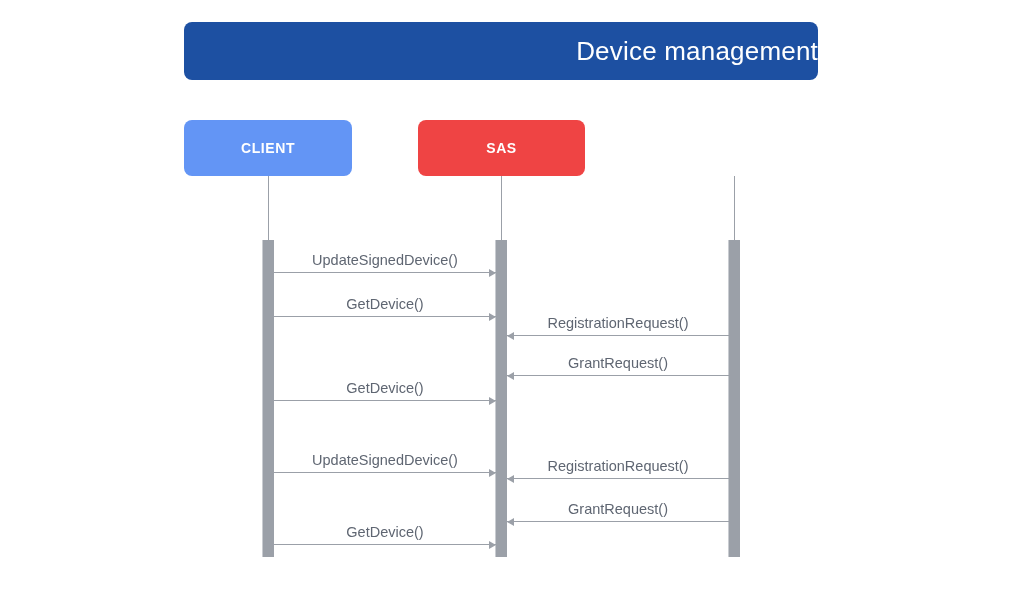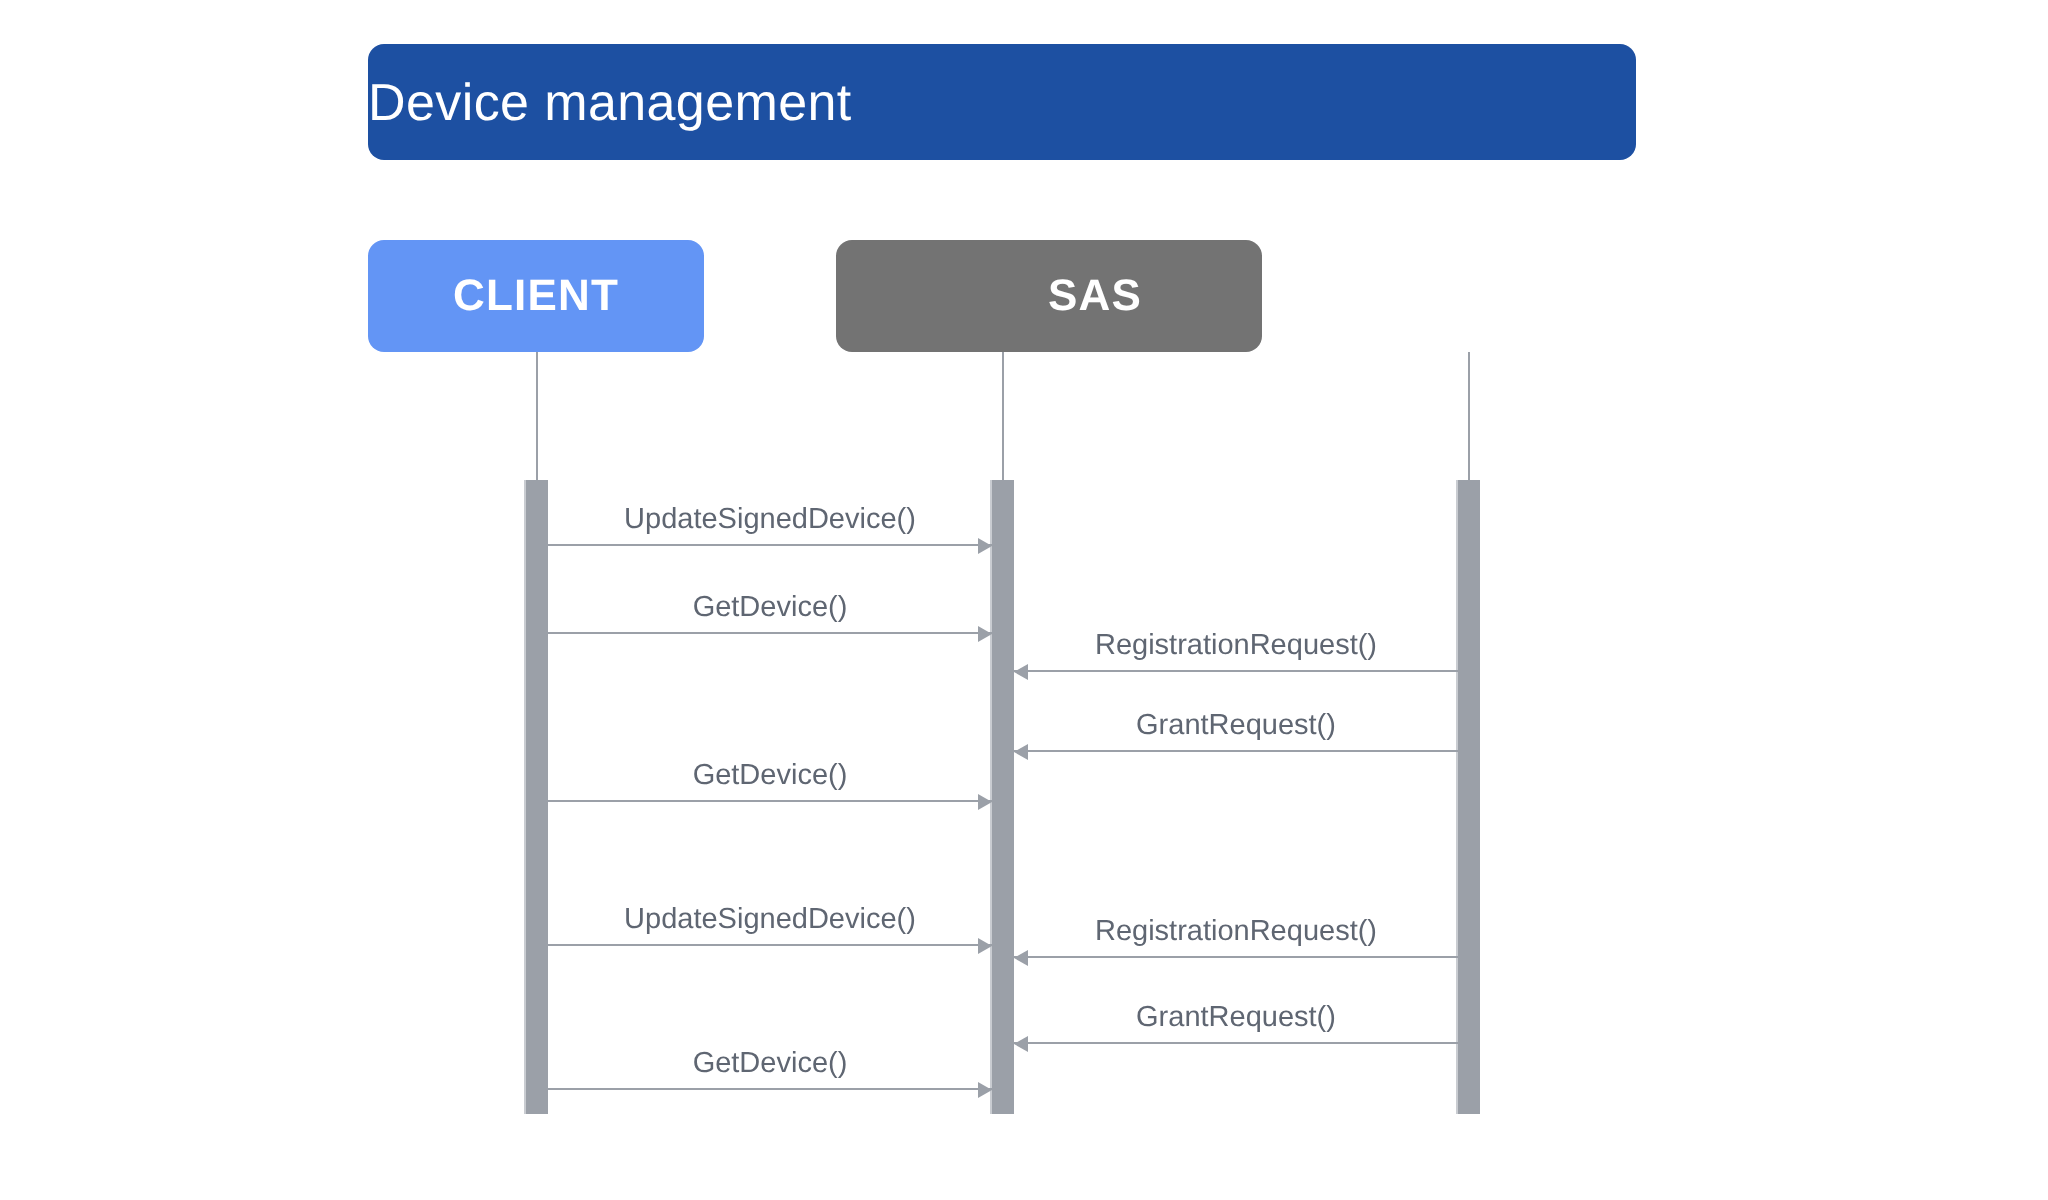--- a/index.html
+++ b/index.html
@@ -24,21 +24,21 @@
   
   .title-banner {
     position: absolute;
     left: 184px;
     top: 22px;
     width: 634px;
     height: 58px;
     border-radius: 8px;
     display: flex;
     align-items: center;
-    justify-content: flex-start;
+    justify-content: flex-end;
   }
   .title-banner-text {
     color: #ffffff;
     font-size: 26px;
     font-weight: 400;
     letter-spacing: 0.2px;
     line-height: 1;
   }
 
   
@@ -46,21 +46,21 @@
     position: absolute;
     top: 120px;
     height: 56px;
     border-radius: 8px;
     display: flex;
     align-items: center;
     justify-content: center;
   }
   .participant-label {
     color: #ffffff;
-    font-size: 22px;
+    font-size: 14px;
     font-weight: 700;
     letter-spacing: 0.6px;
     line-height: 1;
   }
 
   
   .lifeline {
     position: absolute;
     width: 1px;
     background: #9ba0a8;
@@ -120,21 +120,21 @@
 
 <div id="diagram-root">
 
   <div class="title-banner" style="background: rgb(29, 80, 162);">
     <span class="title-banner-text">Device management</span>
   </div>
 
   <div class="participant-box" style="left: 184px; width: 168px; background: rgb(99, 149, 245);">
     <span class="participant-label">CLIENT</span>
   </div>
-  <div class="participant-box" style="left: 418px; width: 167px; background: #737373; padding-left: 46px;">
+  <div class="participant-box" style="left: 418px; width: 167px; background: #ef4444;">
     <span class="participant-label">SAS</span>
   </div>
 
   <div class="lifeline" style="left: 268px; top: 176px; height: 64px; background: rgb(155, 160, 168);"></div>
   <div class="lifeline" style="left: 501px; top: 176px; height: 64px; background: rgb(155, 160, 168);"></div>
   <div class="lifeline" style="left: 734px; top: 176px; height: 64px; background: rgb(155, 160, 168);"></div>
 
   <div class="activation-bar" style="left: 262px; top: 240px; height: 317px; background: rgb(155, 160, 168); border-left-color: rgb(201, 204, 209);"></div>
   <div class="activation-bar" style="left: 495px; top: 240px; height: 317px; background: rgb(155, 160, 168); border-left-color: rgb(201, 204, 209);"></div>
   <div class="activation-bar" style="left: 728px; top: 240px; height: 317px; background: rgb(155, 160, 168); border-left-color: rgb(201, 204, 209);"></div>

